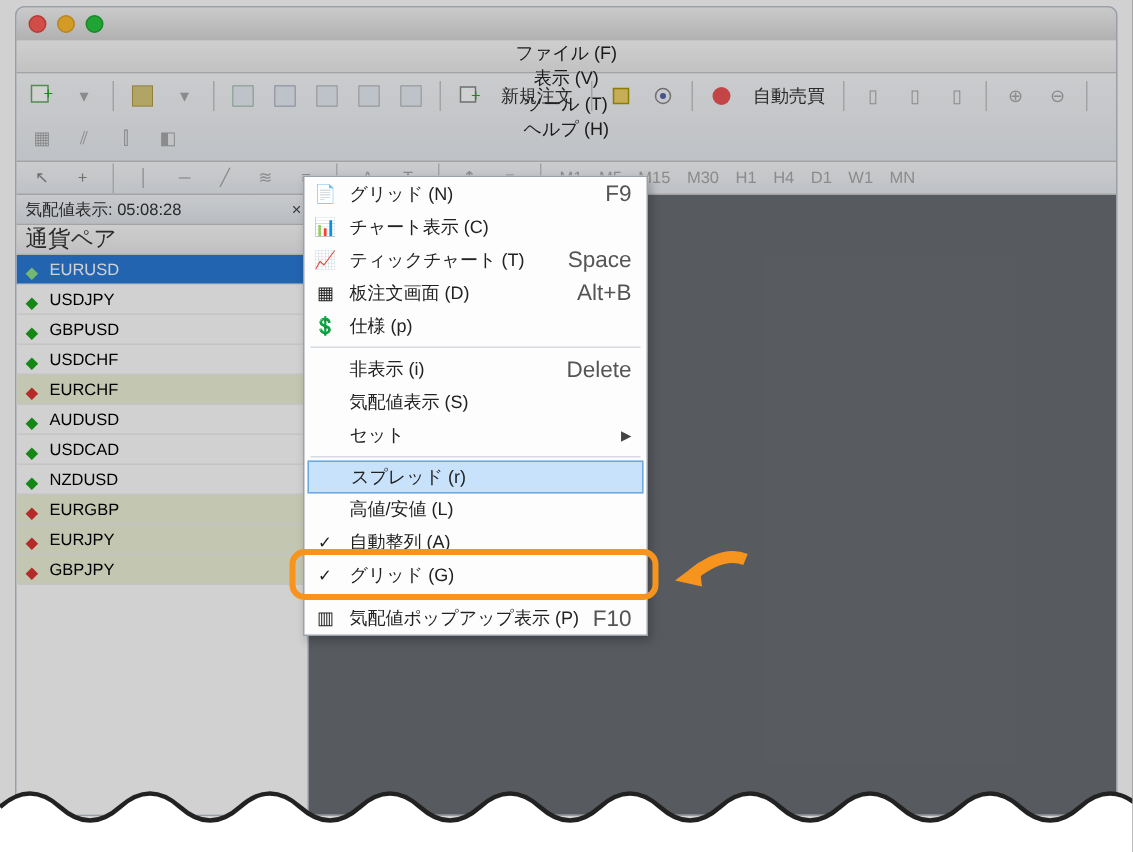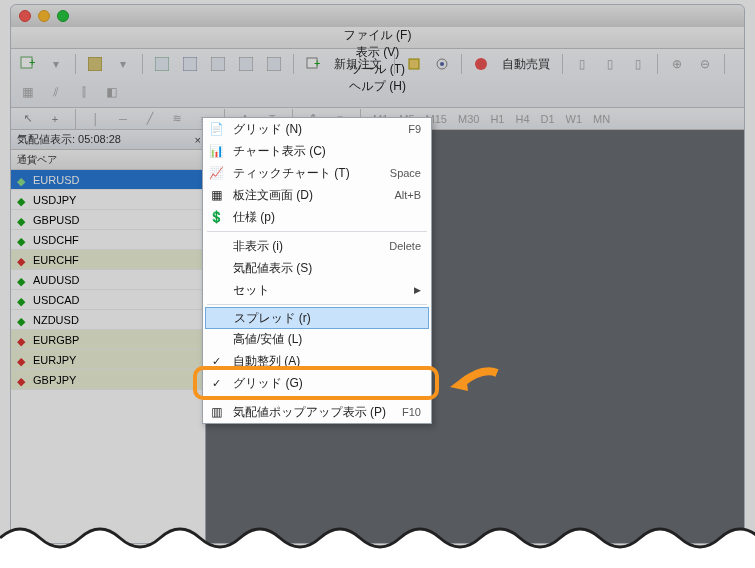--- a/index.html
+++ b/index.html
@@ -16,32 +16,32 @@
 .tb-sep { width:1px; height:20px; background:#c7c7c7; margin:0 2px; }
 .tb-lbl { padding:0 4px; }
 .tb-grey { color:#aaa; }
 .tf-row { height:22px; display:flex; align-items:center; gap:9px; padding:0 8px; background:linear-gradient(#f8f9fb,#e9ecf1); border-bottom:1px solid #c7c7c7; font-size:11px; color:#888; }
 .tf-btn { width:18px; height:16px; display:flex; align-items:center; justify-content:center; }
 .tf-label { padding:0 1px;}
 .content { display:flex; height:calc(100% - 88px); }
 .market-watch { width:195px; background:#fff; border-right:1px solid #aeb4bd; }
 .mw-title { height:20px; background:linear-gradient(#f4f6f9,#e2e6ec); border-bottom:1px solid #c7c7c7; font-size:11px; color:#333; display:flex; align-items:center; padding:0 6px; position:relative;}
 .mw-close{position:absolute;right:4px;font-size:11px;color:#444}
-.mw-header { height:20px; background:linear-gradient(#fbfbfb,#ebebeb); border-bottom:1px solid #d5d5d5; display:flex; align-items:center; padding:0 6px; font-size:10px; color:#333; }
+.mw-header { height:20px; background:linear-gradient(#fbfbfb,#ebebeb); border-bottom:1px solid #d5d5d5; display:flex; align-items:center; padding:0 6px; font-size:15px; color:#333; }
 .mw-row { height:20px; display:flex; align-items:center; gap:6px; padding:0 6px; font-size:11px; border-bottom:1px solid #f0f0f0; }
 .mw-row.sel { background:#2a7bd6; color:#fff; }
 .mw-row.alt { background:#eef3d9; }
 .ar-ic { width:10px; height:10px; display:inline-block; }
 .ar-up{color:#1aa51a}.ar-dn{color:#d33}
 .chart-area { flex:1; background:#6b6f74; }
 .context-menu { position:absolute; left:202px; top:117px; width:230px; background:#fdfdfd; border:1px solid #9aa2ac; box-shadow:2px 3px 6px rgba(0,0,0,0.25); font-size:12px; color:#222; z-index:60; }
 .cm-row { height:22px; display:flex; align-items:center; padding:0 10px 0 30px; position:relative;}
 .cm-row.hover { background:#c9e2fb; border:1px solid #6fa8dc; margin:-1px 2px; padding-left:28px; }
 .cm-ic { position:absolute; left:6px; width:16px; height:16px; display:flex; align-items:center; justify-content:center; font-size:12px; }
-.cm-sc { margin-left:auto; color:#555; font-size:11px;}
+.cm-sc { margin-left:auto; color:#555; font-size:15px;}
 .cm-sep { height:1px; background:#d7dbe0; margin:3px 4px;}
 .arrow { position:absolute; left:442px; top:365px; width:60px; height:40px; z-index:70; }
 .highlight-ring { position:absolute; left:193px; top:366px; width:246px; height:34px; border:4px solid #f7941e; border-radius:10px; z-index:65; pointer-events:none; }
 .wave { position:absolute; left:0; bottom:0; width:755px; height:50px; z-index:80; }
 .chk{position:absolute;left:9px;font-size:11px}
 svg{display:block}
 .sub-arrow{margin-left:auto;font-size:9px;color:#444}
 </style>
 </head>
 <body>

